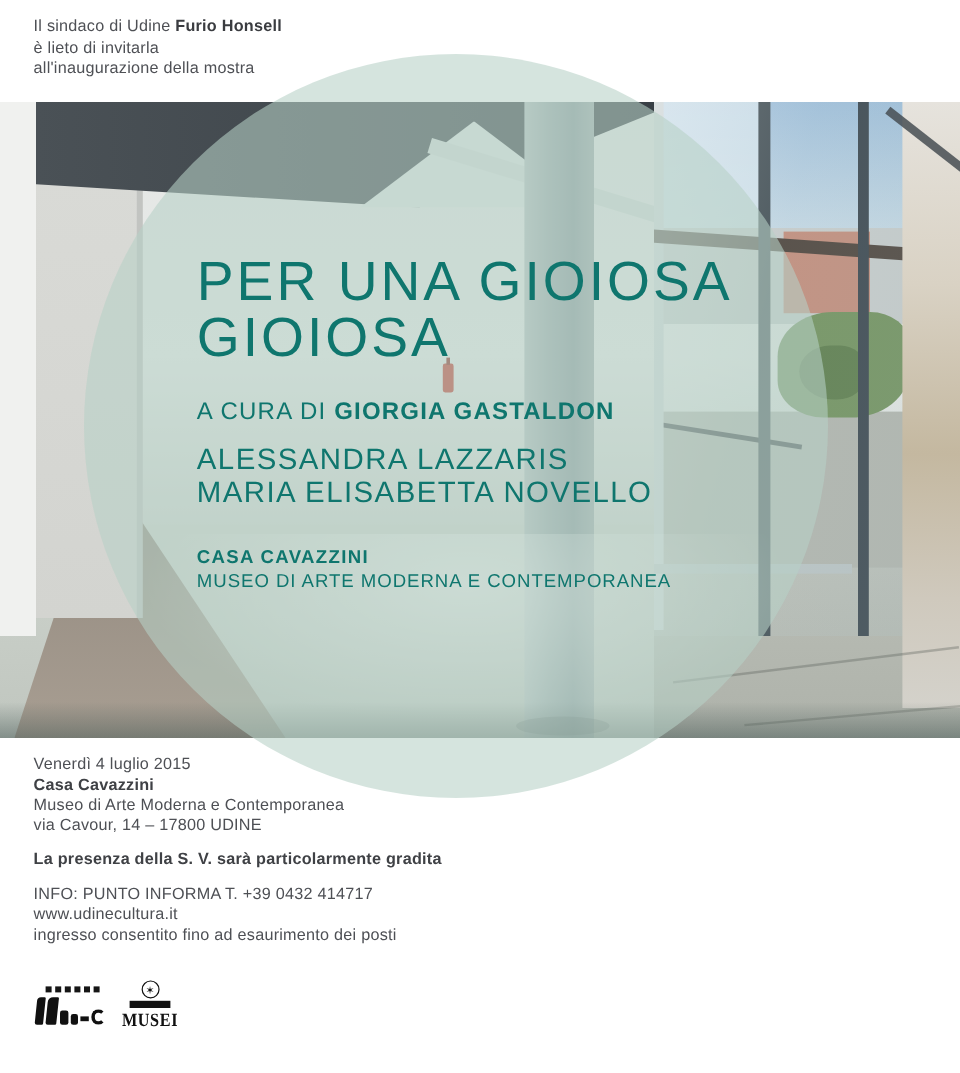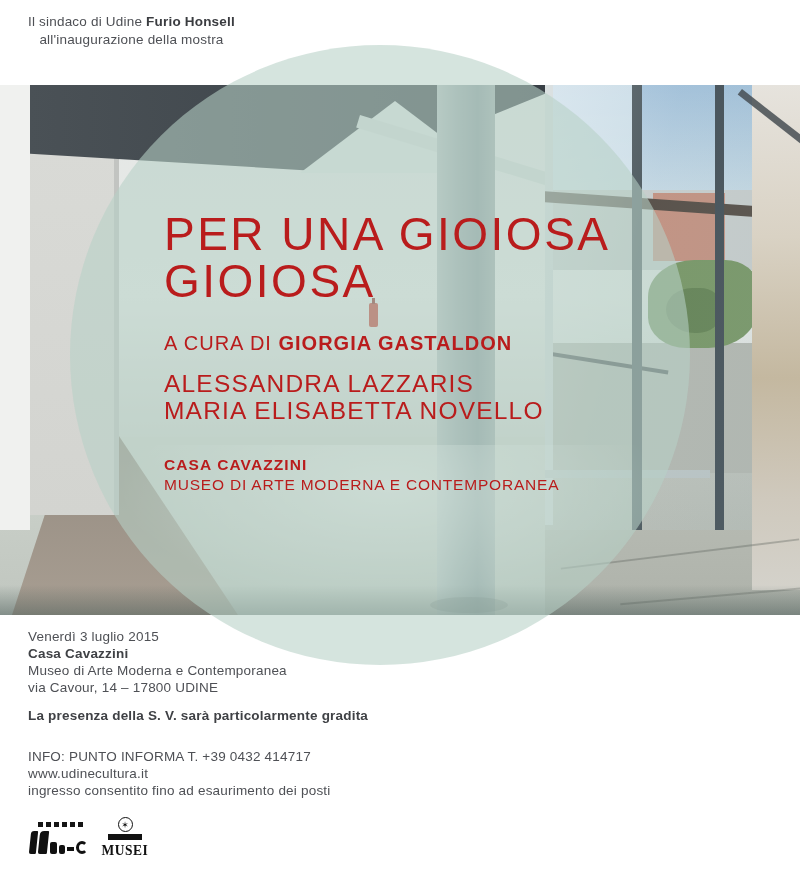--- a/index.html
+++ b/index.html
@@ -2,21 +2,21 @@
 <html><head>
 <meta charset="utf-8">
 <style>
   html,body{margin:0;padding:0;background:#ffffff;}
   .canvas{
     position:relative;width:800px;height:894px;overflow:hidden;background:#ffffff;
     font-family:"Liberation Sans",sans-serif;color:#4e5055;
   }
   
   .header{position:absolute;left:28px;top:13px;font-size:13.5px;line-height:17.5px;color:#4e5055;letter-spacing:.2px;}
-  .header p{margin:0;text-align:center;}
+  .header p{margin:0;}
   .header strong{color:#3a3c40;}
   
   .photo{position:absolute;left:0;top:85px;width:800px;height:530px;overflow:hidden;background:#e4e6e4;z-index:1;}
   .photo div{position:absolute;}
   .ph-base{inset:0;background:linear-gradient(180deg,#e3e6e4 0%,#e9ebe9 40%,#ccd1cb 72%,#c6ccc5 100%);}
   .ph-floor{left:0;top:352px;width:800px;height:178px;background:linear-gradient(180deg,#d0d5ce 0%,#c9cfc8 35%,#c0c6bf 100%);}
   .ph-floor-right{left:545px;top:352px;width:255px;height:178px;background:linear-gradient(180deg,#bcc0b8,#aeb2aa);}
   .ph-wood{left:0;top:300px;width:250px;height:230px;background:linear-gradient(180deg,#8f867c,#a89e92);
     clip-path:polygon(4.8% 100%,95.2% 100%,38.8% 7.8%,32% 9.6%);}
   .ph-corr-wall{left:30px;top:0;width:88px;height:430px;background:linear-gradient(180deg,#dadbd7,#d3d4d0);}
@@ -51,33 +51,33 @@
   .ph-ext-top{left:372px;top:213px;width:3px;height:6px;background:#8a2a20;}
   .ph-tile-a{left:560px;top:468px;width:240px;height:2px;background:rgba(90,95,90,.35);transform:rotate(-7deg);}
   .ph-tile-b{left:620px;top:510px;width:190px;height:2px;background:rgba(90,95,90,.3);transform:rotate(-5deg);}
   .ph-floor-sheen{left:120px;top:360px;width:560px;height:170px;
     background:radial-gradient(ellipse at 48% 25%,rgba(255,255,255,.55) 0%,rgba(255,255,255,0) 65%);}
   .ph-bottom-shade{left:0;top:500px;width:800px;height:30px;background:linear-gradient(0deg,rgba(70,88,84,.5),rgba(70,88,84,0));}
   
   .circle{position:absolute;left:70px;top:45px;width:620px;height:620px;border-radius:50%;
     background:rgba(182,209,199,.58);z-index:2;}
   
-  .hero{position:absolute;left:164px;top:211px;z-index:3;color:#b91c1c;}
+  .hero{position:absolute;left:164px;top:211px;z-index:3;color:#0f766e;}
   .hero-title{font-size:46px;line-height:47px;letter-spacing:2.5px;font-weight:400;}
   .hero-curator{margin-top:27px;font-size:20px;letter-spacing:1px;}
   .hero-curator strong{font-weight:700;}
   .hero-artists{margin-top:15px;font-size:24.5px;line-height:27px;letter-spacing:1.2px;}
   .hero-venue{margin-top:31px;font-size:15.5px;line-height:20px;letter-spacing:.8px;}
   .hero-venue .venue-name{font-weight:700;letter-spacing:1.1px;}
   
   .details{position:absolute;left:28px;top:628px;font-size:13.5px;line-height:17px;letter-spacing:.2px;color:#4e5055;z-index:3;}
   .details p{margin:0;}
   .details .b{font-weight:700;color:#3f4145;}
   .details .rsvp{margin-top:11px;}
-  .details .info{margin-top:24px;}
+  .details .info{margin-top:12px;}
   
   .logo1{position:absolute;left:30px;top:822px;width:60px;height:42px;z-index:3;}
   .logo1 .squares{display:flex;gap:3px;margin-left:8px;}
   .logo1 .squares i{display:block;width:5px;height:5px;background:#151515;}
   .logo1 .marks{display:flex;align-items:flex-end;gap:2px;margin-top:3px;height:24px;}
   .logo1 .m1{width:7px;height:23px;background:#111;border-radius:3px 1px 1px 2px;transform:skewX(-6deg);}
   .logo1 .m2{width:9px;height:23px;background:#111;border-radius:4px 1px 1px 2px;transform:skewX(-6deg);}
   .logo1 .m3{width:7px;height:12px;background:#111;border-radius:2px;}
   .logo1 .m4{width:6px;height:9px;background:#111;border-radius:2px;}
   .logo1 .m5{width:7px;height:4px;background:#111;margin-bottom:3px;}
@@ -89,20 +89,21 @@
   .logo2 .musei{font-family:"Liberation Serif",serif;font-weight:700;font-size:13.5px;letter-spacing:.5px;color:#111;
     transform:scaleY(1.15);transform-origin:top center;}
 </style>
 </head>
 <body>
 
 <div class="canvas">
 
   <div class="header">
     <p><span>Il sindaco di Udine </span><strong>Furio Honsell</strong></p>
+    <p>è lieto di invitarla</p>
     <p>all'inaugurazione della mostra</p>
   </div>
 
   <div class="photo">
     <div class="ph-base"></div>
     <div class="ph-floor"></div>
     <div class="ph-floor-right"></div>
     <div class="ph-wood"></div>
     <div class="ph-corr-wall"></div>
     <div class="ph-corr-edge"></div>
@@ -151,21 +152,21 @@
       <div>ALESSANDRA LAZZARIS</div>
       <div>MARIA ELISABETTA NOVELLO</div>
     </div>
     <div class="hero-venue">
       <div class="venue-name">CASA CAVAZZINI</div>
       <div>MUSEO DI ARTE MODERNA E CONTEMPORANEA</div>
     </div>
   </div>
 
   <div class="details">
-    <p>Venerdì 3 luglio 2015</p>
+    <p>Venerdì 4 luglio 2015</p>
     <p class="b">Casa Cavazzini</p>
     <p>Museo di Arte Moderna e Contemporanea</p>
     <p>via Cavour, 14 – 17800 UDINE</p>
     <p class="b rsvp">La presenza della S. V. sarà particolarmente gradita</p>
     <p class="info">INFO: PUNTO INFORMA T. +39 0432 414717</p>
     <p>www.udinecultura.it</p>
     <p>ingresso consentito fino ad esaurimento dei posti</p>
   </div>
 
   <div class="logo1">

